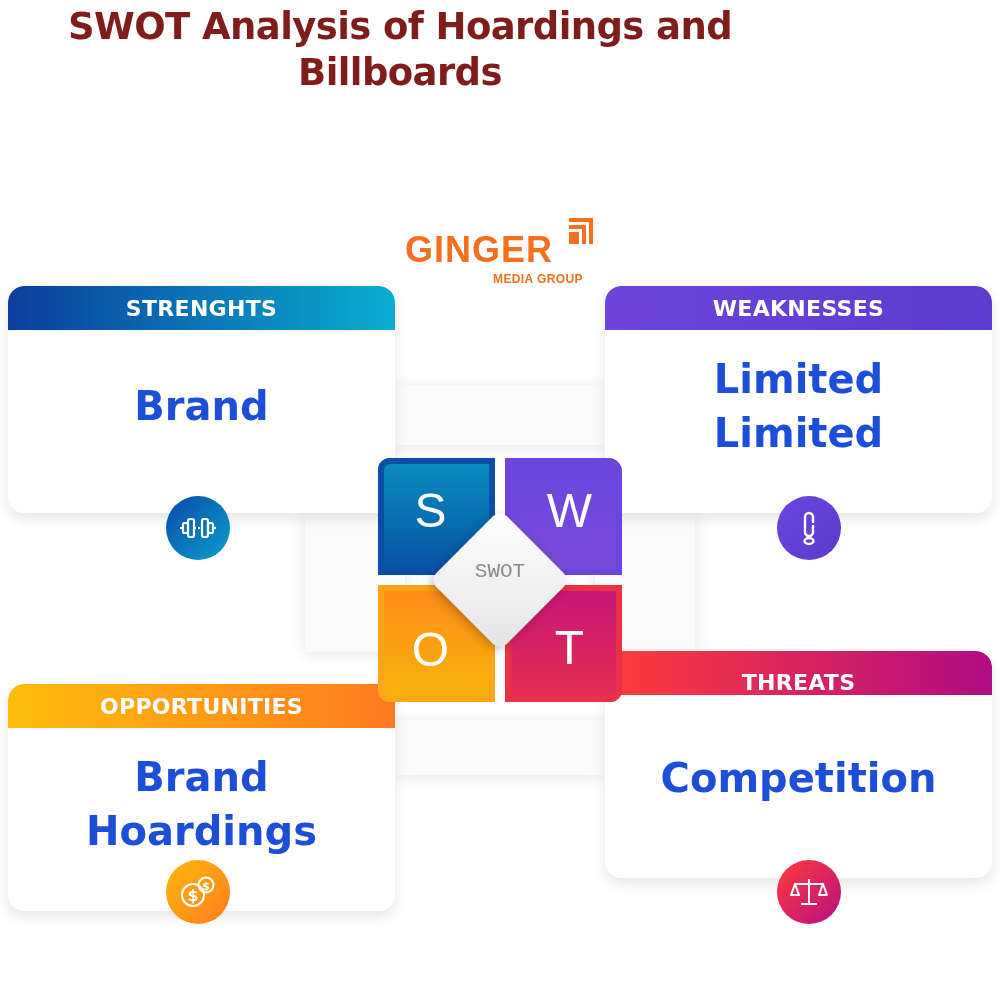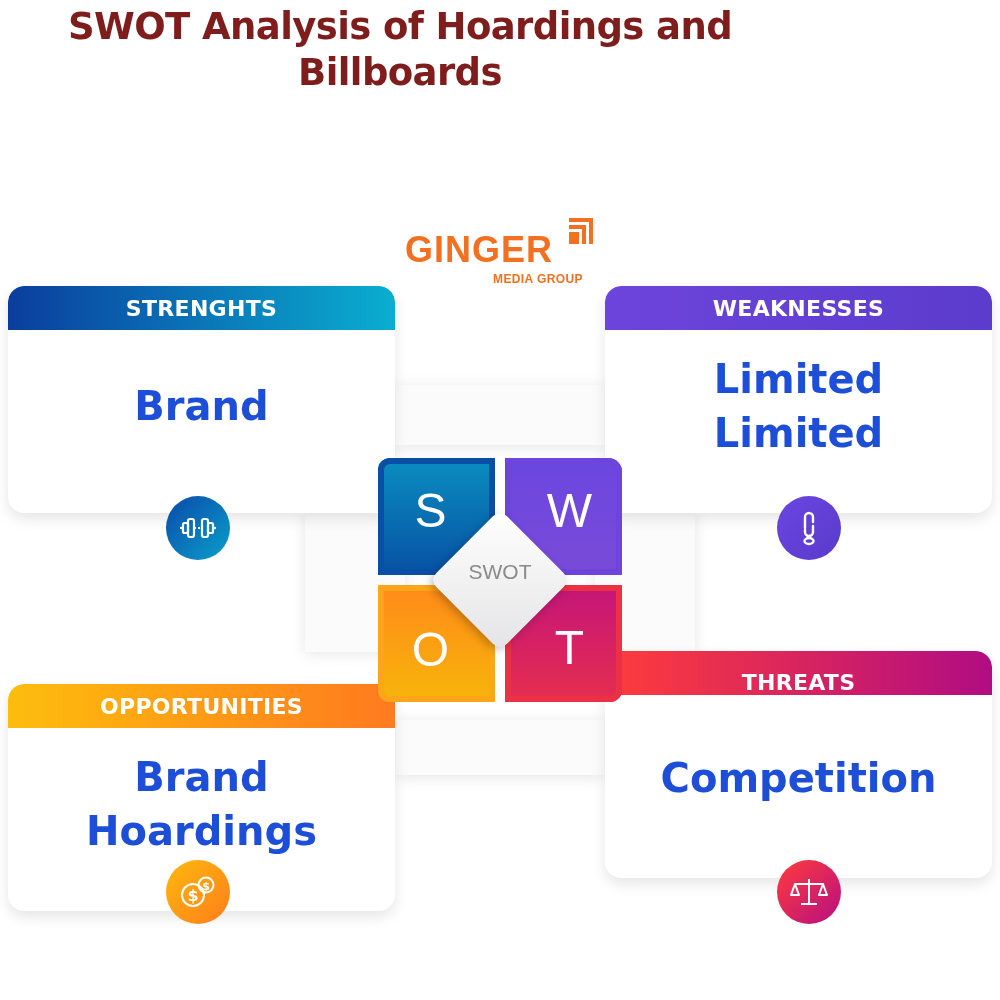--- a/index.html
+++ b/index.html
@@ -72,21 +72,21 @@
   .tile-w span { position: relative; left: 6px; top: -6px; }
   .tile-o span { position: relative; left: -6px; top: 6px; }
   .tile-t span { position: relative; left: 6px; top: 4px; }
   .diamond {
     position: absolute; left: 72px; top: 72px; width: 100px; height: 100px;
     transform: rotate(45deg); background: linear-gradient(135deg,#ffffff,#e4e4e6);
     border-radius: 10px; box-shadow: 0 4px 10px rgba(0,0,0,0.25);
   }
   .diamond-label {
     position: absolute; left: 72px; top: 102px; width: 100px; text-align: center;
-    font-family: Liberation Sans, sans-serif; font-size: 21px; color: #8a8a8a;
+    font-family: Liberation Mono, monospace; font-size: 21px; color: #8a8a8a;
   }
 </style>
 </head>
 <body>
 
 <div class="title">
   <div>SWOT Analysis of Hoardings and Billboards</div>
 </div>
 
 <div class="logo">

